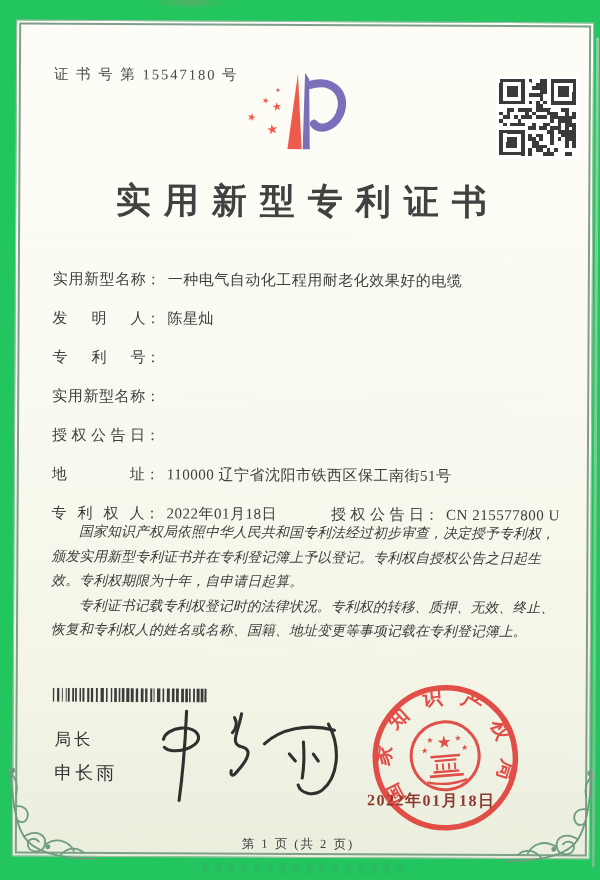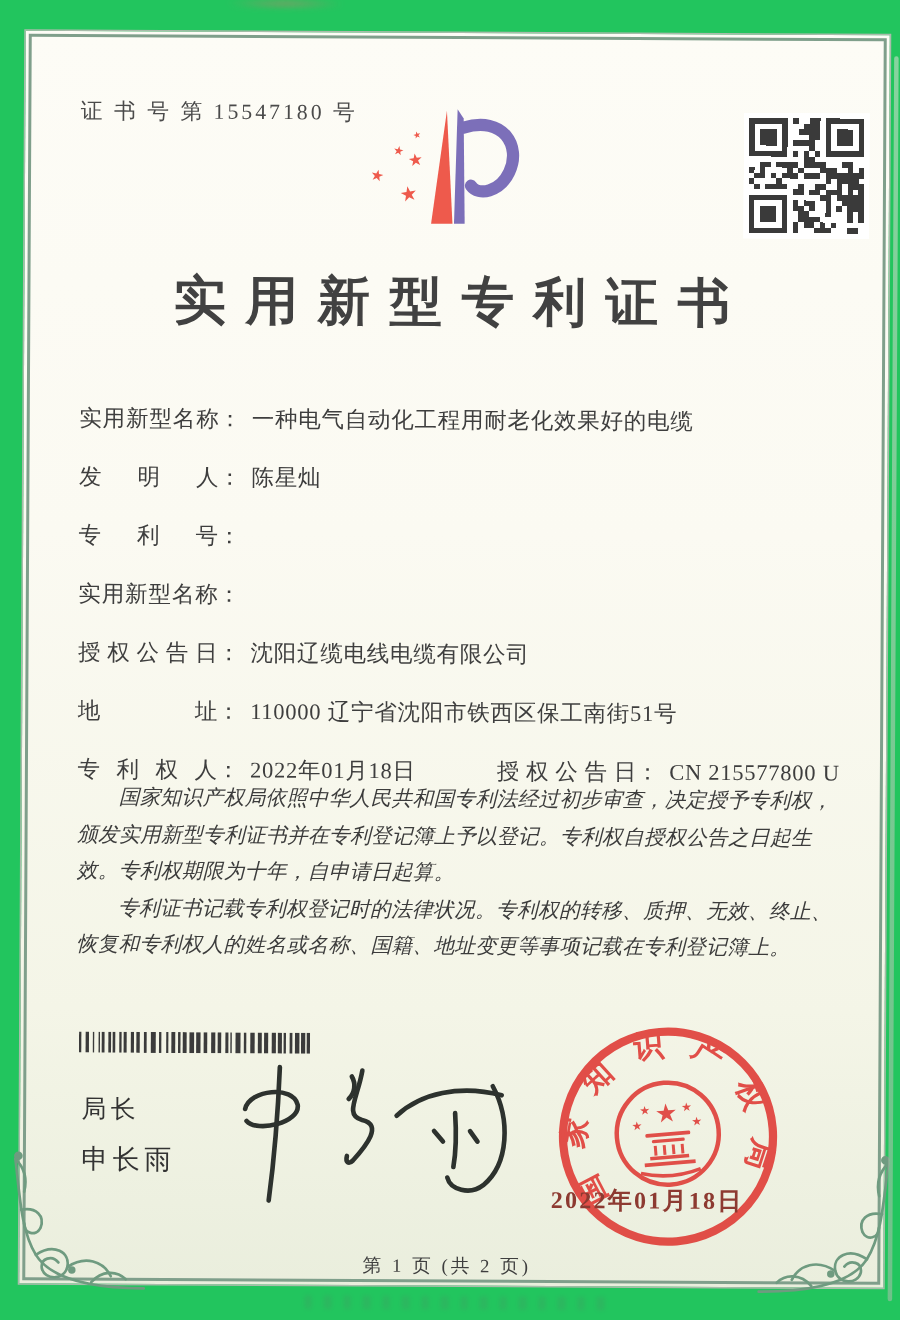--- a/index.html
+++ b/index.html
@@ -337,21 +337,20 @@
         <span class="flabel">专利号</span>
           <span class="fcolon">：</span>
       </div>
       <div class="frow">
         <span class="flabel">实用新型名称</span>
           <span class="fcolon">：</span>
       </div>
       <div class="frow">
         <span class="flabel">授权公告日</span>
           <span class="fcolon">：</span>
-        <span class="fvalue">沈阳辽缆电线电缆有限公司</span>
       </div>
       <div class="frow">
         <span class="flabel">地址</span>
           <span class="fcolon">：</span>
         <span class="fvalue">110000 辽宁省沈阳市铁西区保工南街51号</span>
       </div>
       <div class="frow">
         <span class="flabel">专利权人</span>
           <span class="fcolon">：</span>
         <span class="fvalue">2022年01月18日</span>

